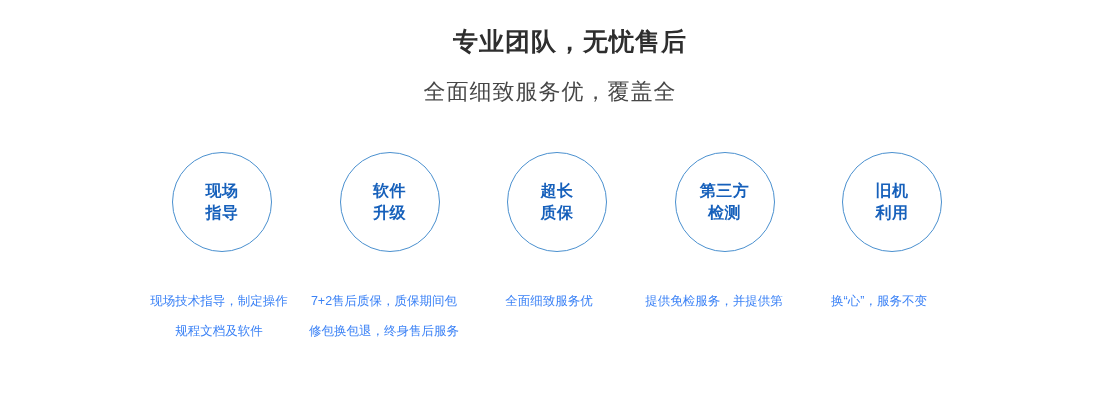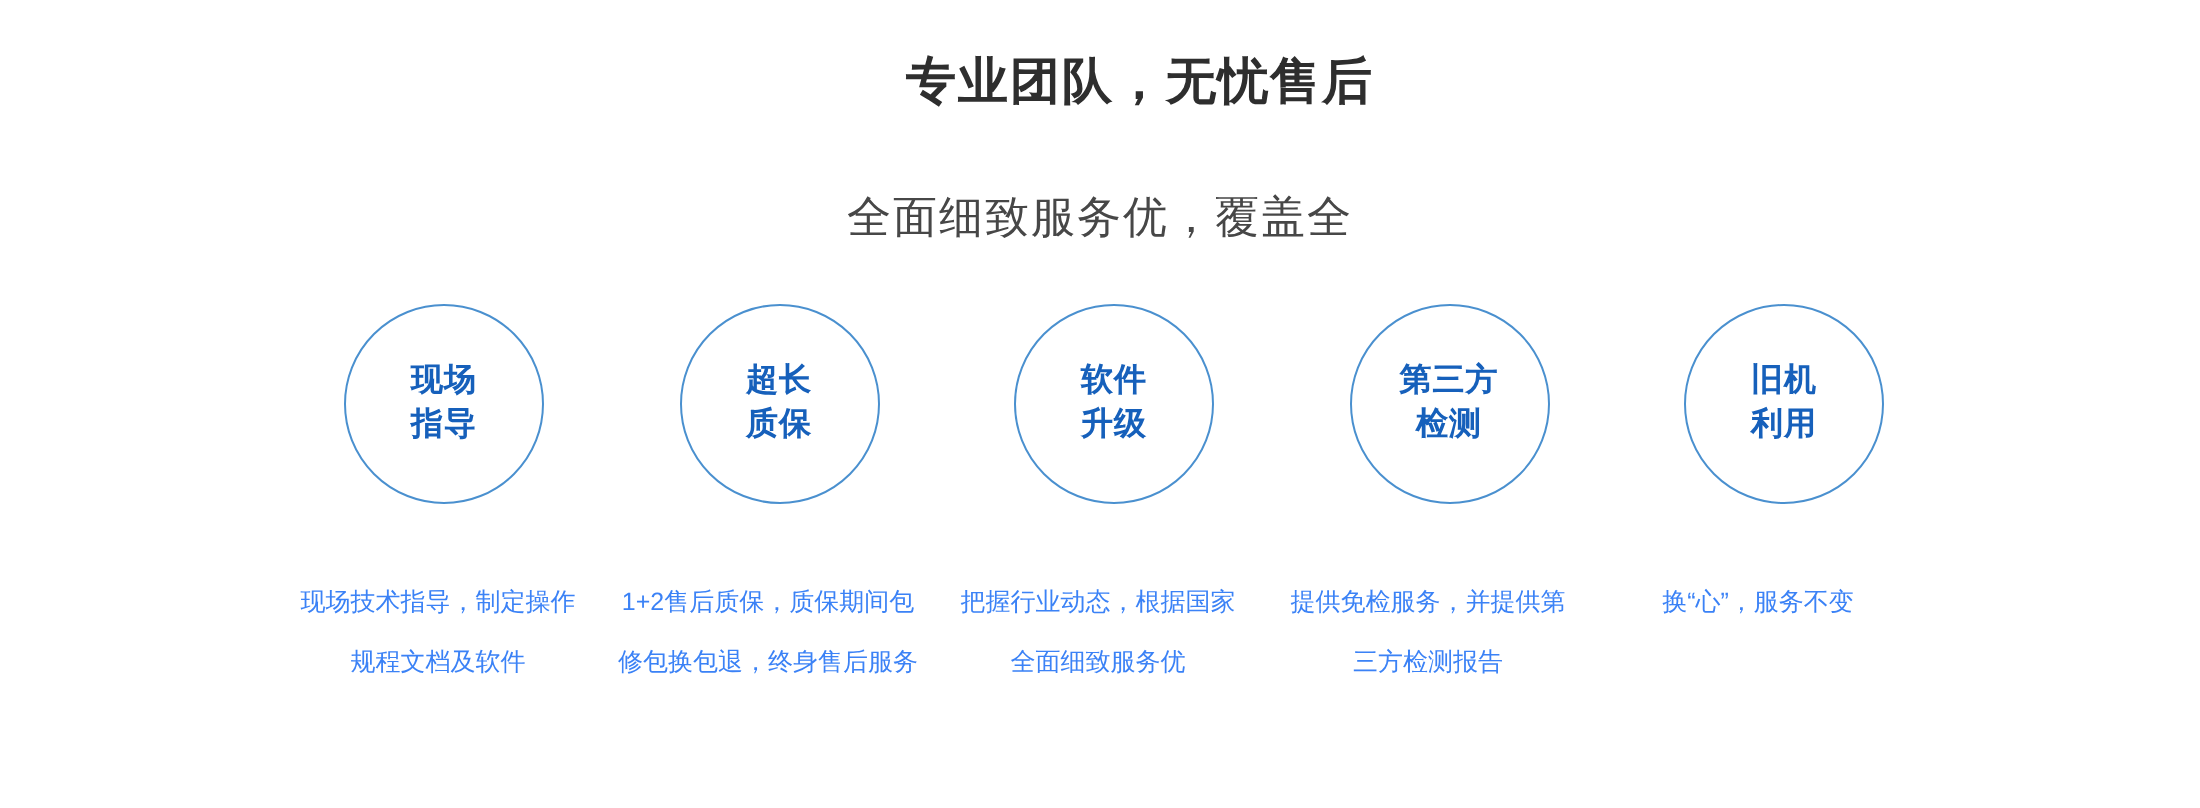--- a/index.html
+++ b/index.html
@@ -39,21 +39,21 @@
     line-height: 34px;
     margin: 0;
     padding-left: 40px;
   }
   .sub-title {
     font-size: 22px;
     font-weight: normal;
     color: #474747;
     letter-spacing: 1px;
     line-height: 30px;
-    margin: 17px;
+    margin: 0;
     padding-top: 19px;
   }
 
   
   .circle-row {
     position: absolute;
     top: 152px;
     left: 172px;
     width: 772px;
     height: 102px;
@@ -123,29 +123,29 @@
 
     <div class="circle-cell">
       <div class="circle">
         <span class="circle-line">现场</span>
         <span class="circle-line">指导</span>
       </div>
     </div>
 
     <div class="circle-cell">
       <div class="circle">
-        <span class="circle-line">超长</span>
-        <span class="circle-line">质保</span>
+        <span class="circle-line">软件</span>
+        <span class="circle-line">升级</span>
       </div>
     </div>
 
     <div class="circle-cell">
       <div class="circle">
-        <span class="circle-line">软件</span>
-        <span class="circle-line">升级</span>
+        <span class="circle-line">超长</span>
+        <span class="circle-line">质保</span>
       </div>
     </div>
 
     <div class="circle-cell">
       <div class="circle">
         <span class="circle-line">第三方</span>
         <span class="circle-line">检测</span>
       </div>
     </div>
 
@@ -159,32 +159,30 @@
   </div>
 
   <div class="caption-row">
 
     <div class="caption-cell">
       <div class="caption-line">现场技术指导，制定操作</div>
       <div class="caption-line">规程文档及软件</div>
     </div>
 
     <div class="caption-cell">
-      <div class="caption-line">1+2售后质保，质保期间包</div>
+      <div class="caption-line">7+2售后质保，质保期间包</div>
       <div class="caption-line">修包换包退，终身售后服务</div>
     </div>
 
     <div class="caption-cell">
-      <div class="caption-line">把握行业动态，根据国家</div>
       <div class="caption-line">全面细致服务优</div>
     </div>
 
     <div class="caption-cell">
       <div class="caption-line">提供免检服务，并提供第</div>
-      <div class="caption-line">三方检测报告</div>
     </div>
 
     <div class="caption-cell">
       <div class="caption-line">换“心”，服务不变</div>
     </div>
 
   </div>
 
 </div>
 

